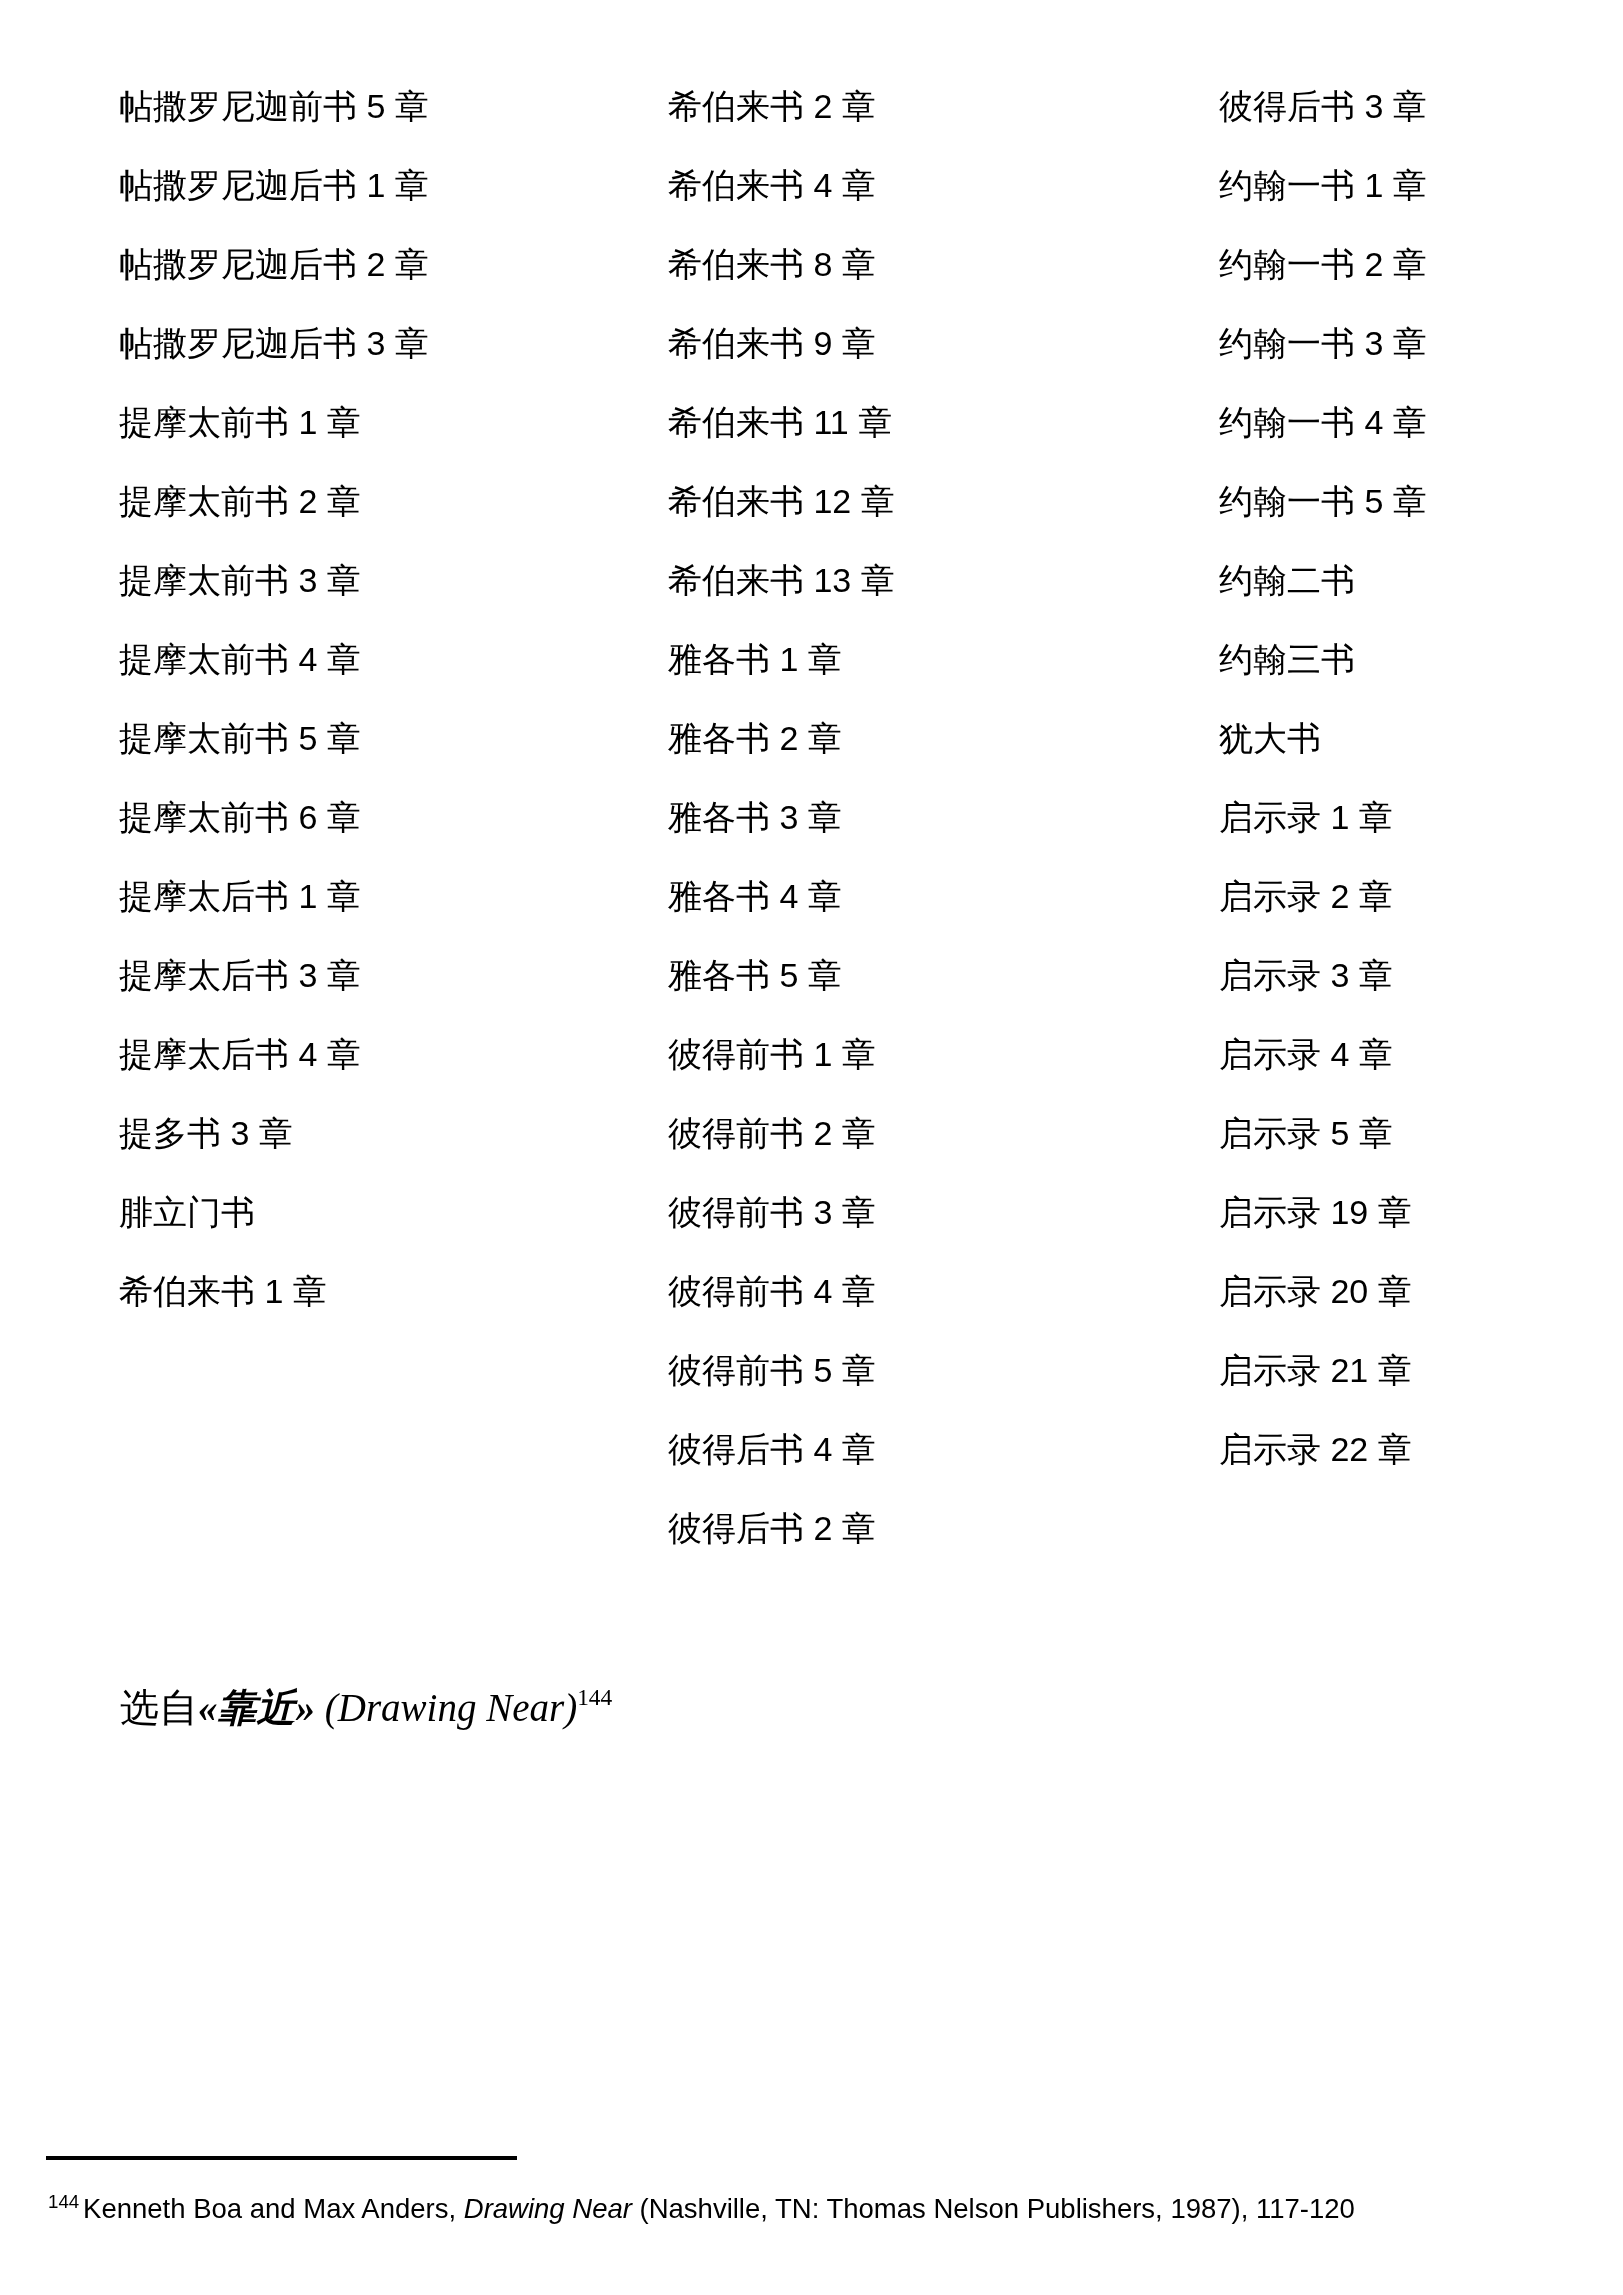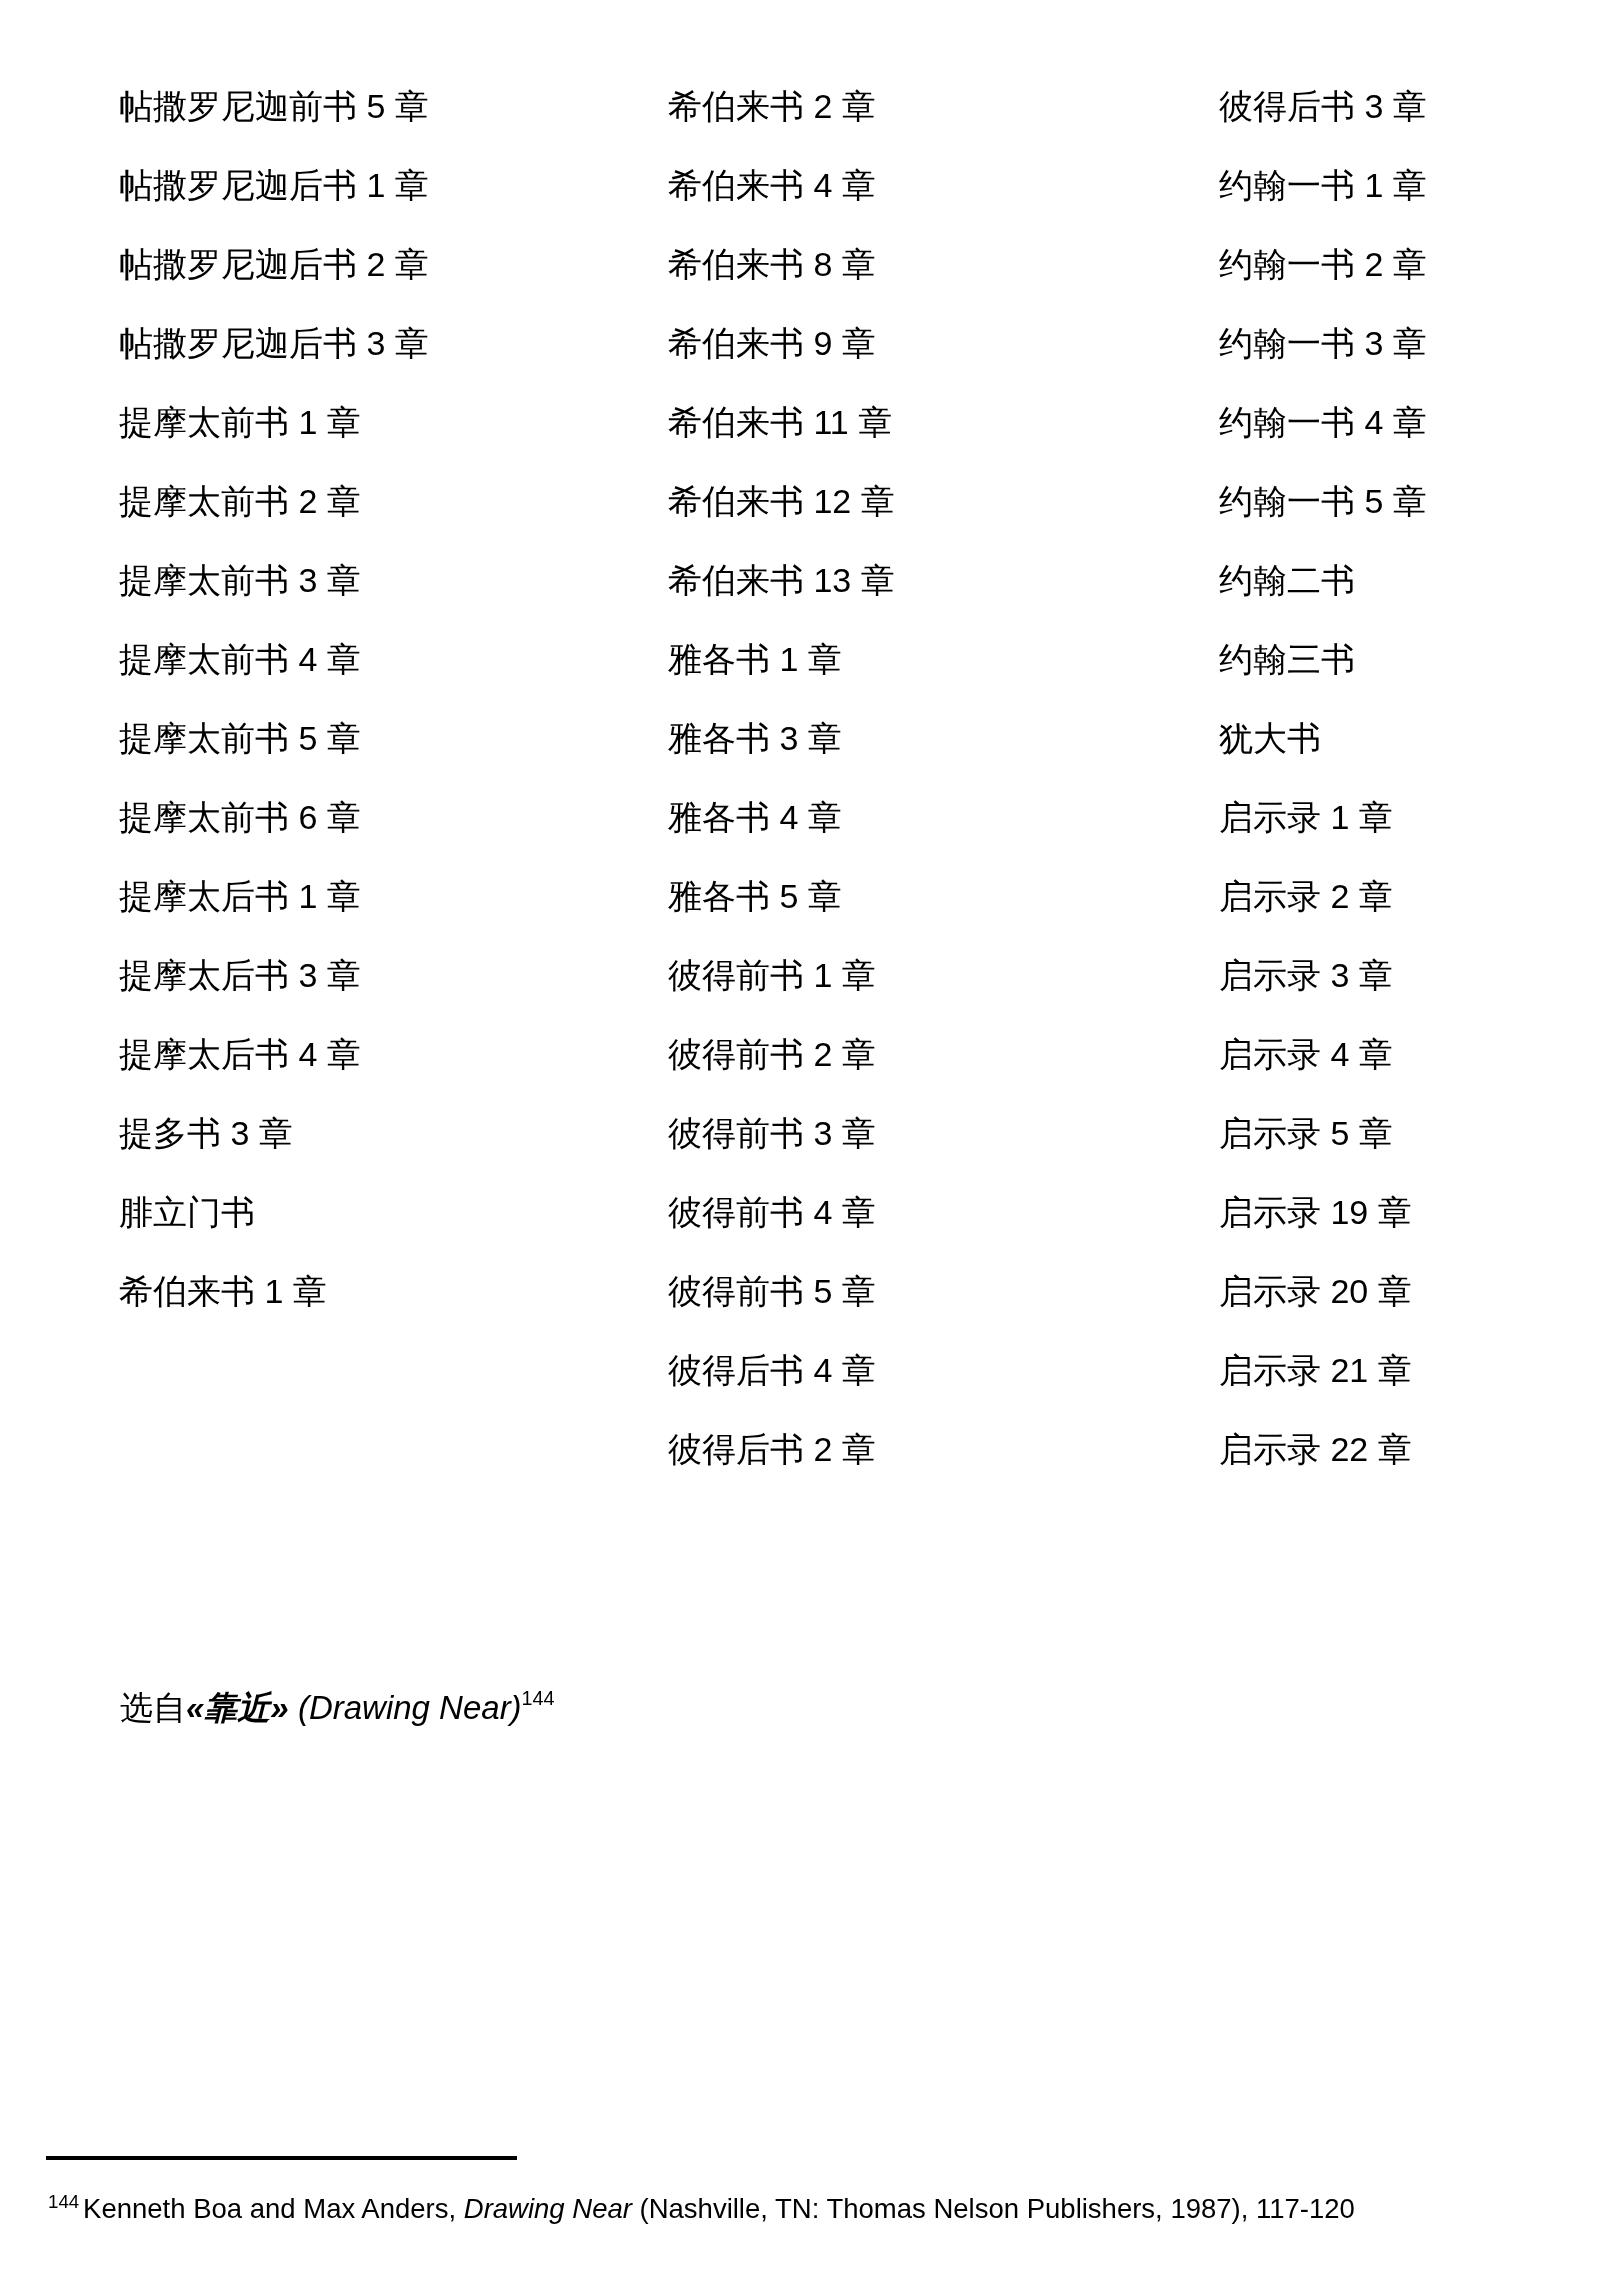--- a/index.html
+++ b/index.html
@@ -39,23 +39,24 @@
     height: 79px;
     line-height: 79px;
     font-size: 34px;
     white-space: nowrap;
   }
   .citation {
     position: absolute;
     left: 120px;
     top: 1668px;
     margin: 0;
-    font-size: 33px;
+    font-size: 39px;
     line-height: 79px;
     white-space: nowrap;
+    font-family: Liberation Serif, serif;
   }
   .bi {
     font-weight: bold;
     font-style: italic;
   }
   .i {
     font-style: italic;
   }
   .citation sup {
     font-size: 0.60em;
@@ -114,20 +115,21 @@
       </div>
     <div class="col col-2">
         <div class="row">希伯来书 2 章</div>
         <div class="row">希伯来书 4 章</div>
         <div class="row">希伯来书 8 章</div>
         <div class="row">希伯来书 9 章</div>
         <div class="row">希伯来书 11 章</div>
         <div class="row">希伯来书 12 章</div>
         <div class="row">希伯来书 13 章</div>
         <div class="row">雅各书 1 章</div>
+        <div class="row">雅各书 2 章</div>
         <div class="row">雅各书 3 章</div>
         <div class="row">雅各书 4 章</div>
         <div class="row">雅各书 5 章</div>
         <div class="row">彼得前书 1 章</div>
         <div class="row">彼得前书 2 章</div>
         <div class="row">彼得前书 3 章</div>
         <div class="row">彼得前书 4 章</div>
         <div class="row">彼得前书 5 章</div>
         <div class="row">彼得后书 4 章</div>
         <div class="row">彼得后书 2 章</div>

